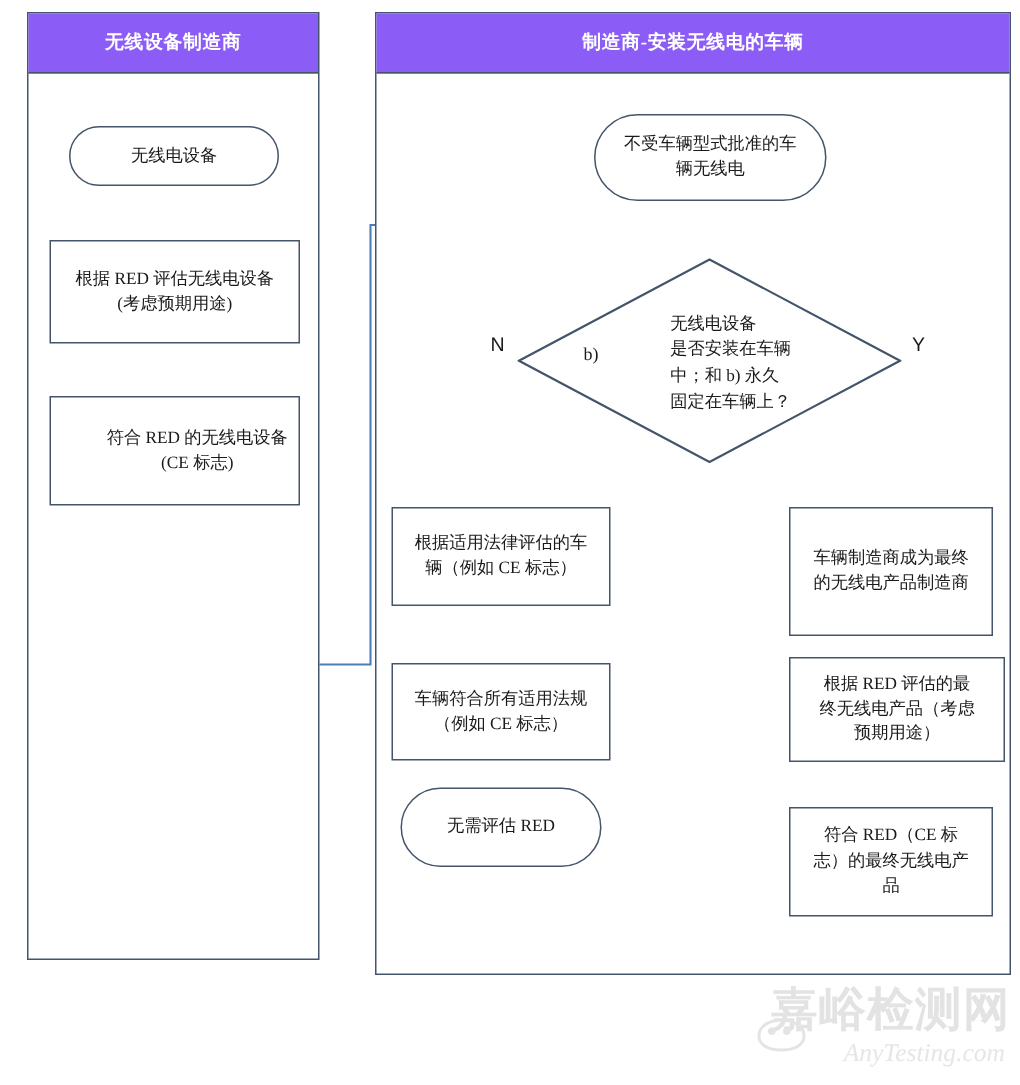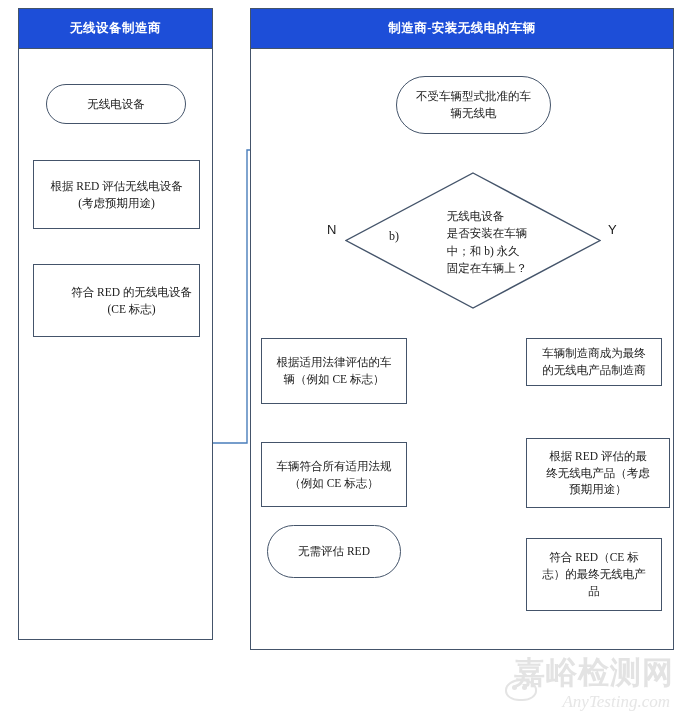--- a/index.html
+++ b/index.html
@@ -27,21 +27,21 @@
     box-sizing: border-box;
   }
   #lane-left  { left: 18px;  top: 8px;  width: 195px; height: 632px; }
   #lane-right { left: 250px; top: 8px;  width: 424px; height: 642px; }
 
   .lane-header {
     position: absolute;
     left: 0; top: 0;
     width: 100%;
     height: 40px;
-    background: #1d4ed8;
+    background: #8b5cf6;
     border-bottom: 1.5px solid #44546a;
     box-sizing: border-box;
     color: #ffffff;
     font-size: 12.5px;
     font-weight: bold;
     display: flex;
     align-items: center;
     justify-content: center;
     letter-spacing: .5px;
     font-family: "Liberation Serif", "DejaVu Serif", serif;
@@ -228,21 +228,21 @@
 
 <div class="node" style="left:261px; top:442px; width:146px; height:65px; white-space:pre-line;">
   <span>车辆符合所有适用法规
 （例如 CE 标志）</span>
 </div>
 
 <div class="node terminator" style="left:267px; top:525px; width:134px; height:53px;">
   <span>无需评估 RED</span>
 </div>
 
-<div class="node" style="left:526px; top:338px; width:136px; height:48px; white-space:pre-line;">
+<div class="node" style="left:526px; top:338px; width:136px; height:86px; white-space:pre-line;">
   <span>车辆制造商成为最终
 的无线电产品制造商</span>
 </div>
 
 <div class="node" style="left:526px; top:438px; width:144px; height:70px; white-space:pre-line;">
   <span>根据 RED 评估的最
 终无线电产品（考虑
 预期用途）</span>
 </div>
 

